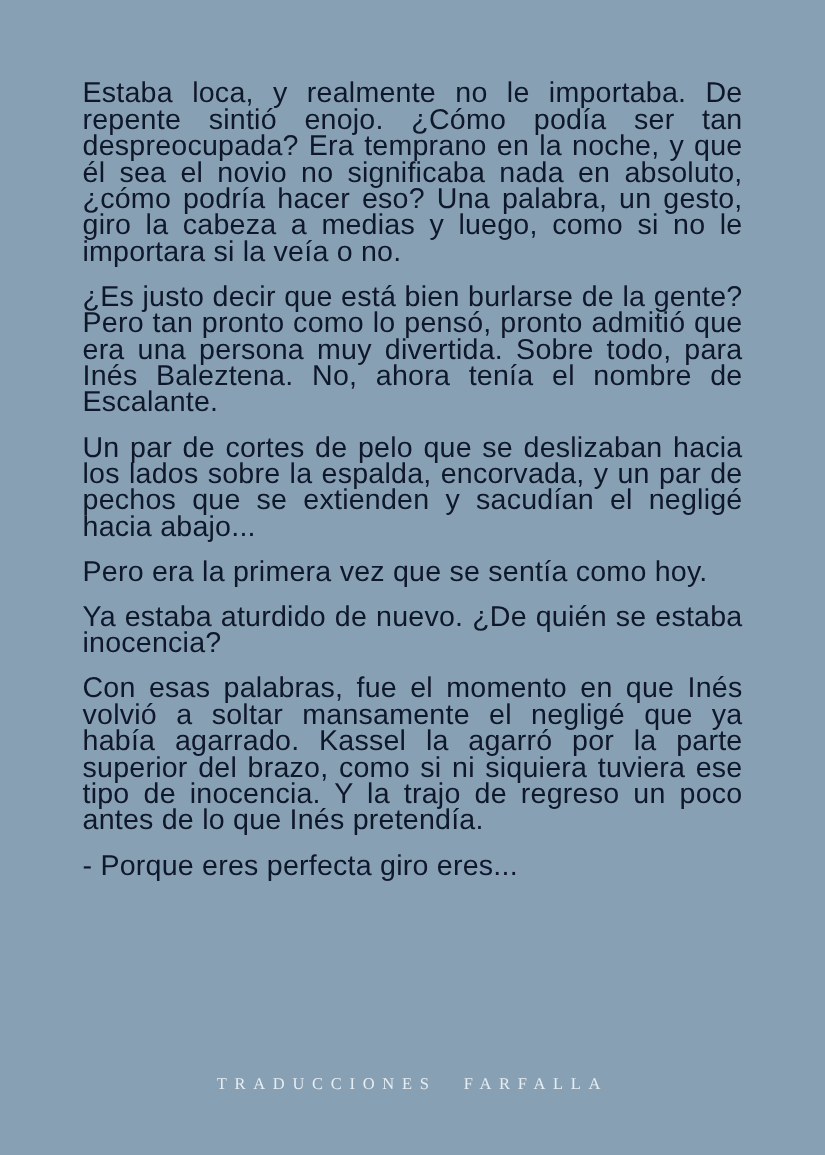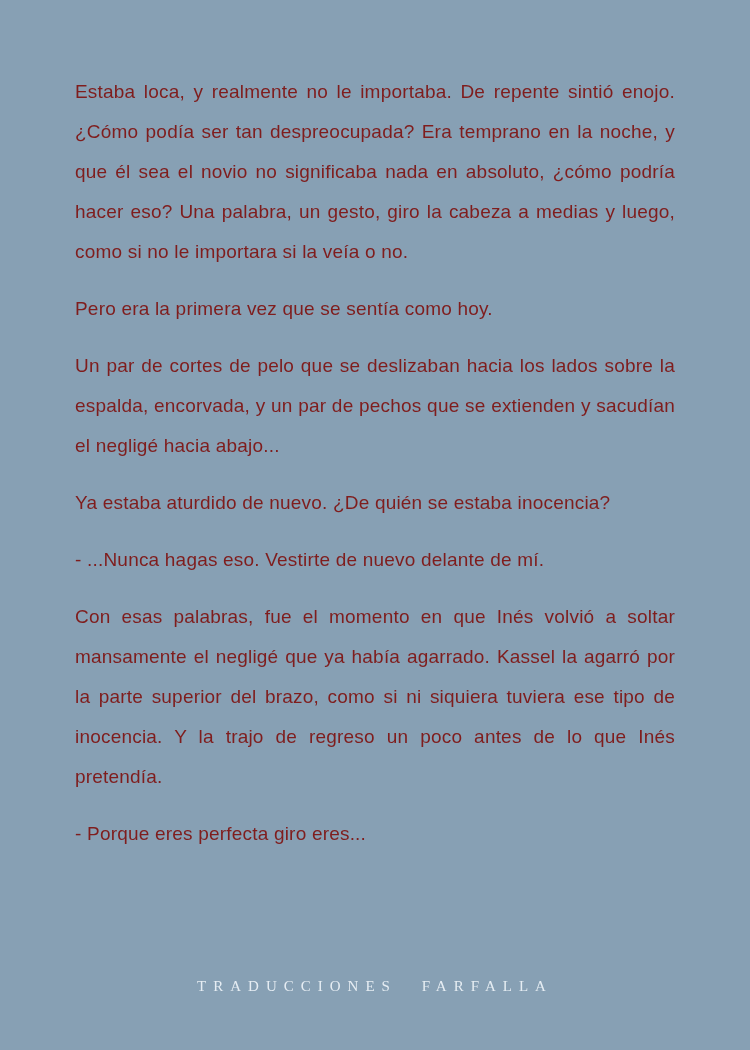--- a/index.html
+++ b/index.html
@@ -19,24 +19,24 @@
     inset: 0;
   }
   .text-block {
     position: absolute;
     left: 75px;
     right: 75px;
     top: 72px;
   }
   .para {
     margin: 0 0 17px 0;
-    font-size: 19px;
-    line-height: 40px;
+    font-size: 26px;
+    line-height: 24px;
     letter-spacing: 0.2px;
-    color: #7f1d1d;
+    color: #0f172a;
     text-align: justify;
     text-justify: inter-word;
   }
   .para:last-child {
     margin-bottom: 0;
   }
   .footer {
     position: absolute;
     left: 0;
     right: 0;
@@ -50,21 +50,21 @@
     color: #E6EDF3;
     text-transform: uppercase;
   }
 </style>
 </head>
 <body>
 
 <div class="page">
   <div class="text-block">
     <p class="para">Estaba loca, y realmente no le importaba. De repente sintió enojo. ¿Cómo podía ser tan despreocupada? Era temprano en la noche, y que él sea el novio no significaba nada en absoluto, ¿cómo podría hacer eso? Una palabra, un gesto, giro la cabeza a medias y luego, como si no le importara si la veía o no.</p>
+    <p class="para">¿Es justo decir que está bien burlarse de la gente? Pero tan pronto como lo pensó, pronto admitió que era una persona muy divertida. Sobre todo, para Inés Baleztena. No, ahora tenía el nombre de Escalante.</p>
+    <p class="para">Un par de cortes de pelo que se deslizaban hacia los lados sobre la espalda, encorvada, y un par de pechos que se extienden y sacudían el negligé hacia abajo...</p>
     <p class="para">Pero era la primera vez que se sentía como hoy.</p>
-    <p class="para">Un par de cortes de pelo que se deslizaban hacia los lados sobre la espalda, encorvada, y un par de pechos que se extienden y sacudían el negligé hacia abajo...</p>
     <p class="para">Ya estaba aturdido de nuevo. ¿De quién se estaba inocencia?</p>
-    <p class="para">- ...Nunca hagas eso. Vestirte de nuevo delante de mí.</p>
     <p class="para">Con esas palabras, fue el momento en que Inés volvió a soltar mansamente el negligé que ya había agarrado. Kassel la agarró por la parte superior del brazo, como si ni siquiera tuviera ese tipo de inocencia. Y la trajo de regreso un poco antes de lo que Inés pretendía.</p>
     <p class="para">- Porque eres perfecta giro eres...</p>
   </div>
   <div class="footer">TRADUCCIONES FARFALLA</div>
 </div>
 
 </body></html>

